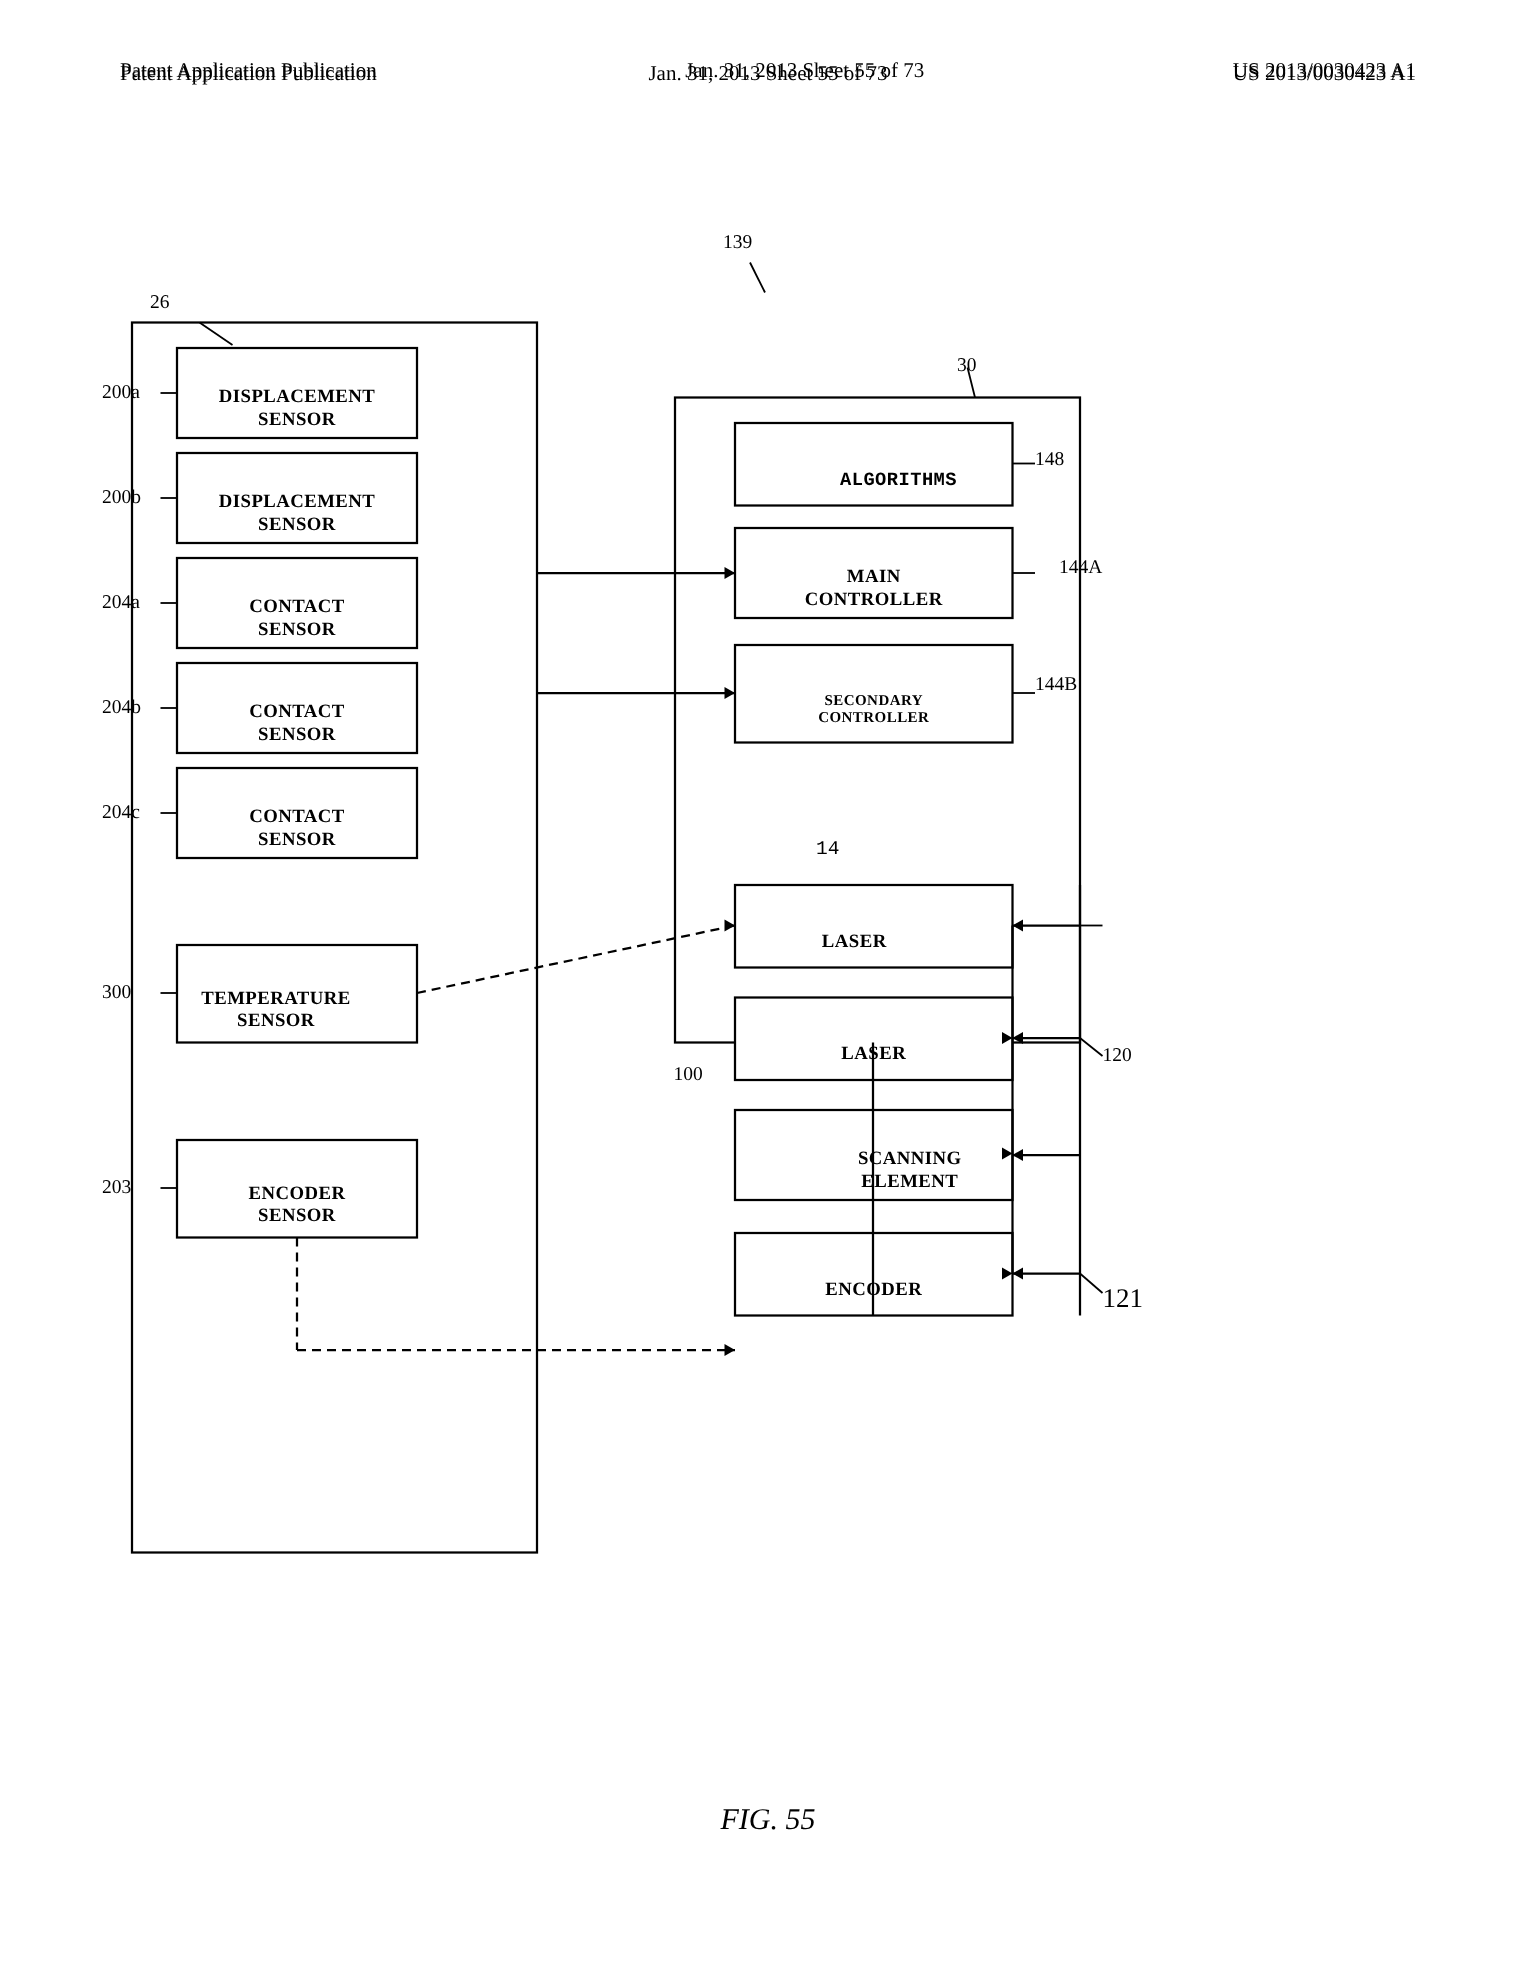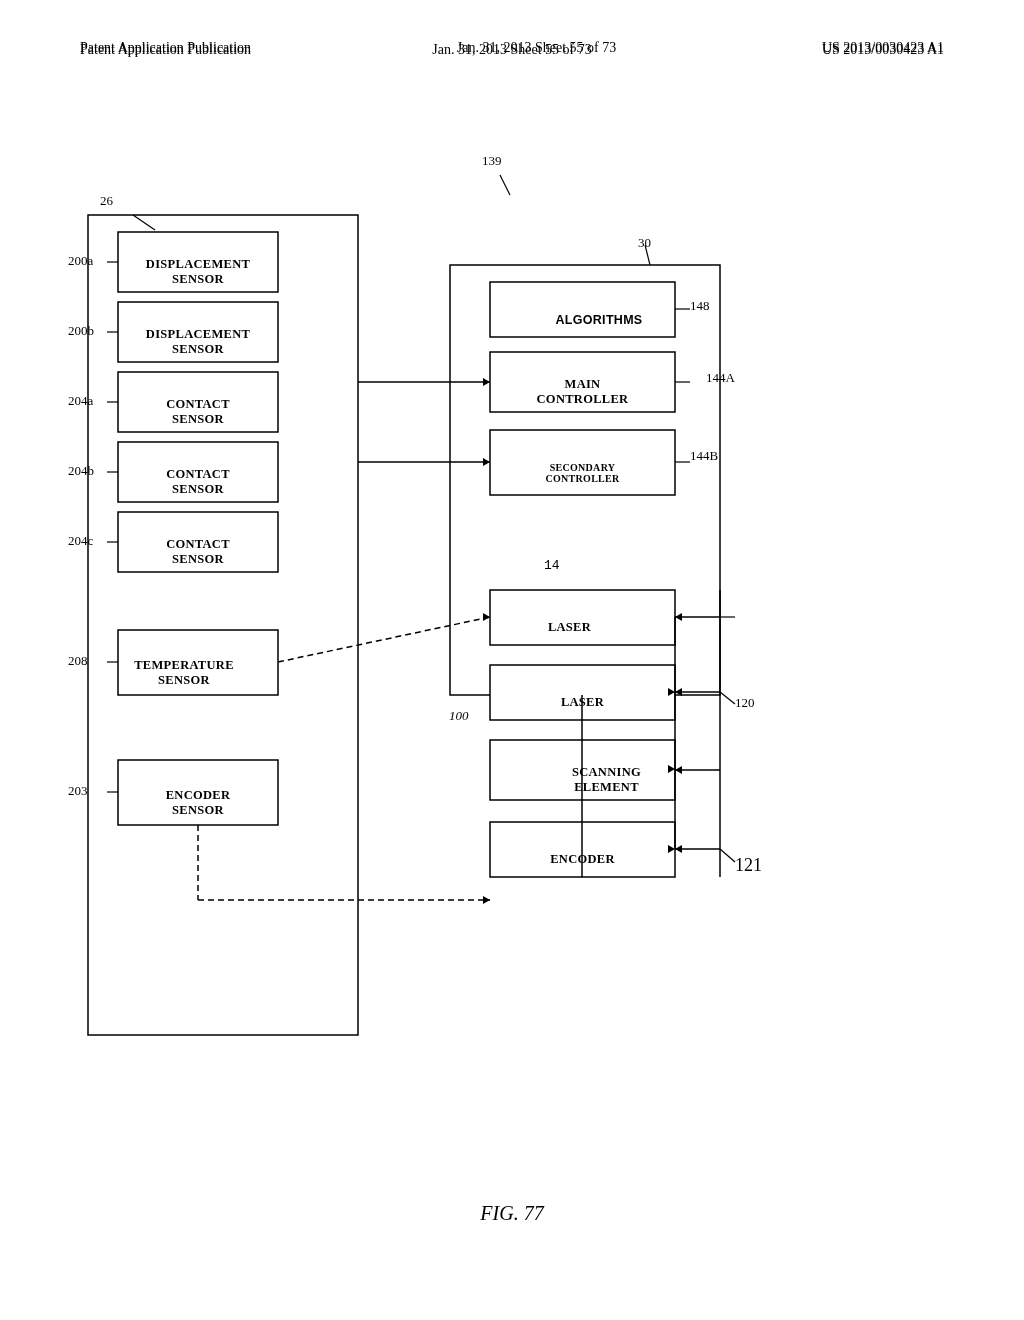--- a/index.html
+++ b/index.html
@@ -143,41 +143,41 @@
 
 <div style="position:absolute;top:193px;left:100px;font-size:13px;font-family:'Times New Roman',serif;">26</div>
 <div style="position:absolute;top:153px;left:482px;font-size:13px;font-family:'Times New Roman',serif;">139</div>
 <div style="position:absolute;top:235px;left:638px;font-size:13px;font-family:'Times New Roman',serif;">30</div>
 
 <div style="position:absolute;top:253px;left:68px;font-size:13px;font-family:'Times New Roman',serif;">200a</div>
 <div style="position:absolute;top:323px;left:68px;font-size:13px;font-family:'Times New Roman',serif;">200b</div>
 <div style="position:absolute;top:393px;left:68px;font-size:13px;font-family:'Times New Roman',serif;">204a</div>
 <div style="position:absolute;top:463px;left:68px;font-size:13px;font-family:'Times New Roman',serif;">204b</div>
 <div style="position:absolute;top:533px;left:68px;font-size:13px;font-family:'Times New Roman',serif;">204c</div>
-<div style="position:absolute;top:653px;left:68px;font-size:13px;font-family:'Times New Roman',serif;">208</div>
+<div style="position:absolute;top:653px;left:68px;font-size:13px;font-family:'Times New Roman',serif;">300</div>
 <div style="position:absolute;top:783px;left:68px;font-size:13px;font-family:'Times New Roman',serif;">203</div>
 
 <div style="position:absolute;top:298px;left:690px;font-size:13px;font-family:'Times New Roman',serif;">148</div>
 <div style="position:absolute;top:370px;left:690px;font-size:13px;font-family:'Times New Roman',serif;margin-left:16px;">144A</div>
 <div style="position:absolute;top:448px;left:690px;font-size:13px;font-family:'Times New Roman',serif;">144B</div>
 <div style="position:absolute;top:558px;left:544px;font-size:13px;font-family:Liberation Mono, monospace;">14</div>
-<div style="position:absolute;top:708px;left:449px;font-size:13px;font-family:'Times New Roman',serif;font-style:italic;">100</div>
+<div style="position:absolute;top:708px;left:449px;font-size:13px;font-family:'Times New Roman',serif;">100</div>
 <div style="position:absolute;top:695px;left:735px;font-size:13px;font-family:'Times New Roman',serif;">120</div>
 <div style="position:absolute;top:855px;left:735px;font-size:18px;font-family:'Times New Roman',serif;">121</div>
 
 <div style="position:absolute;top:242px;left:118px;width:160px;height:60px;display:flex;align-items:center;justify-content:center;text-align:center;font-size:12.5px;font-weight:bold;font-family:'Times New Roman',serif;letter-spacing:0.3px;">DISPLACEMENT<br>SENSOR</div>
 <div style="position:absolute;top:312px;left:118px;width:160px;height:60px;display:flex;align-items:center;justify-content:center;text-align:center;font-size:12.5px;font-weight:bold;font-family:'Times New Roman',serif;letter-spacing:0.3px;">DISPLACEMENT<br>SENSOR</div>
 <div style="position:absolute;top:382px;left:118px;width:160px;height:60px;display:flex;align-items:center;justify-content:center;text-align:center;font-size:12.5px;font-weight:bold;font-family:'Times New Roman',serif;letter-spacing:0.3px;">CONTACT<br>SENSOR</div>
 <div style="position:absolute;top:452px;left:118px;width:160px;height:60px;display:flex;align-items:center;justify-content:center;text-align:center;font-size:12.5px;font-weight:bold;font-family:'Times New Roman',serif;letter-spacing:0.3px;">CONTACT<br>SENSOR</div>
 <div style="position:absolute;top:522px;left:118px;width:160px;height:60px;display:flex;align-items:center;justify-content:center;text-align:center;font-size:12.5px;font-weight:bold;font-family:'Times New Roman',serif;letter-spacing:0.3px;">CONTACT<br>SENSOR</div>
 <div style="position:absolute;top:640px;left:104px;width:160px;height:65px;display:flex;align-items:center;justify-content:center;text-align:center;font-size:12.5px;font-weight:bold;font-family:'Times New Roman',serif;letter-spacing:0.3px;">TEMPERATURE<br>SENSOR</div>
 <div style="position:absolute;top:770px;left:118px;width:160px;height:65px;display:flex;align-items:center;justify-content:center;text-align:center;font-size:12.5px;font-weight:bold;font-family:'Times New Roman',serif;letter-spacing:0.3px;">ENCODER<br>SENSOR</div>
 
-<div style="position:absolute;top:292px;left:490px;width:218px;height:55px;display:flex;align-items:center;justify-content:center;text-align:center;font-size:12.5px;font-weight:bold;font-family:Liberation Sans, sans-serif;letter-spacing:0.3px;">ALGORITHMS</div>
+<div style="position:absolute;top:292px;left:490px;width:218px;height:55px;display:flex;align-items:center;justify-content:center;text-align:center;font-size:12.5px;font-weight:bold;font-family:Liberation Mono, monospace;letter-spacing:0.3px;">ALGORITHMS</div>
 <div style="position:absolute;top:362px;left:490px;width:185px;height:60px;display:flex;align-items:center;justify-content:center;text-align:center;font-size:12.5px;font-weight:bold;font-family:'Times New Roman',serif;letter-spacing:0.3px;">MAIN<br>CONTROLLER</div>
 <div style="position:absolute;top:440px;left:490px;width:185px;height:65px;display:flex;align-items:center;justify-content:center;text-align:center;font-size:10px;font-weight:bold;font-family:'Times New Roman',serif;letter-spacing:0.3px;">SECONDARY<br>CONTROLLER</div>
 
 <div style="position:absolute;top:600px;left:490px;width:159px;height:55px;display:flex;align-items:center;justify-content:center;text-align:center;font-size:12.5px;font-weight:bold;font-family:'Times New Roman',serif;letter-spacing:0.3px;">LASER</div>
 <div style="position:absolute;top:675px;left:490px;width:185px;height:55px;display:flex;align-items:center;justify-content:center;text-align:center;font-size:12.5px;font-weight:bold;font-family:'Times New Roman',serif;letter-spacing:0.3px;">LASER</div>
 <div style="position:absolute;top:750px;left:490px;width:185px;height:60px;display:flex;align-items:center;justify-content:center;text-align:center;font-size:12.5px;font-weight:bold;font-family:'Times New Roman',serif;letter-spacing:0.3px;margin-left:24px;">SCANNING<br>ELEMENT</div>
 <div style="position:absolute;top:832px;left:490px;width:185px;height:55px;display:flex;align-items:center;justify-content:center;text-align:center;font-size:12.5px;font-weight:bold;font-family:'Times New Roman',serif;letter-spacing:0.3px;">ENCODER</div>
 
-<div style="position:absolute;bottom:95px;left:50%;transform:translateX(-50%);font-size:20px;font-style:italic;font-family:'Times New Roman',serif;">FIG. 77</div>
+<div style="position:absolute;bottom:95px;left:50%;transform:translateX(-50%);font-size:20px;font-style:italic;font-family:'Times New Roman',serif;">FIG. 55</div>
 
 </body></html>

